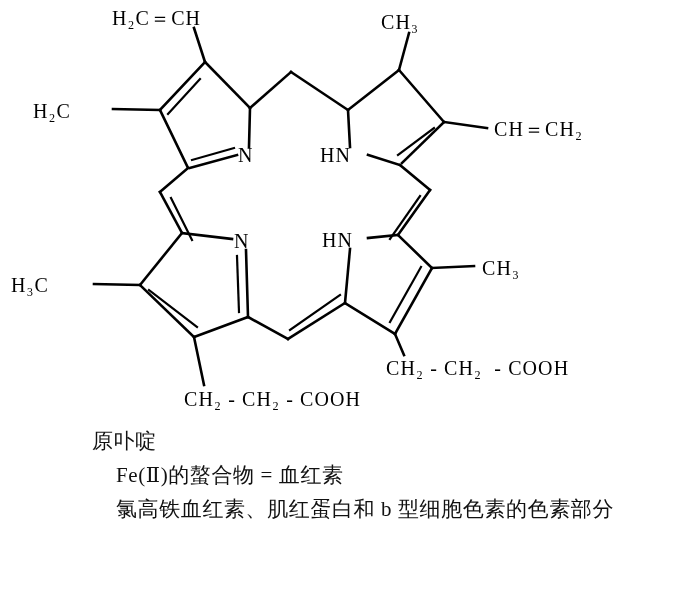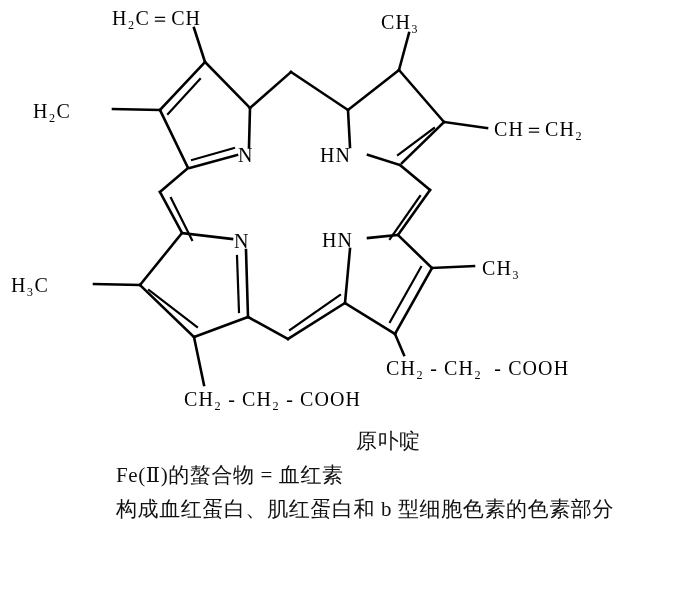--- a/index.html
+++ b/index.html
@@ -55,21 +55,20 @@
     font-family: "Liberation Serif", "DejaVu Serif", serif;
     font-size: 21px;
     line-height: 34px;
     color: #111111;
     padding-left: 116px;
     letter-spacing: 0.6px;
     white-space: pre;
   }
   .caption-line.first {
     padding-left: 92px;
-    text-align: center;
   }
 </style>
 </head>
 <body>
 
 <div id="page">
 
   <svg id="structure-svg" viewBox="0 0 685 430">
 
     <g>
@@ -173,16 +172,16 @@
     <text class="chem-label" x="11" y="292">H₃C</text>
     <text class="chem-label" x="482" y="275">CH₃</text>
     <text class="chem-label" x="184" y="406">CH₂ - CH₂ - COOH</text>
     <text class="chem-label" x="386" y="375">CH₂ - CH₂  - COOH</text>
 
   </svg>
 
   <div id="caption">
     <div class="caption-line first">原卟啶</div>
     <div class="caption-line">Fe(Ⅱ)的螯合物 = 血红素</div>
-    <div class="caption-line">构成血红蛋白、肌红蛋白和 b 型细胞色素的色素部分</div>
+    <div class="caption-line">氯高铁血红素、肌红蛋白和 b 型细胞色素的色素部分</div>
   </div>
 
 </div>
 
 </body></html>

